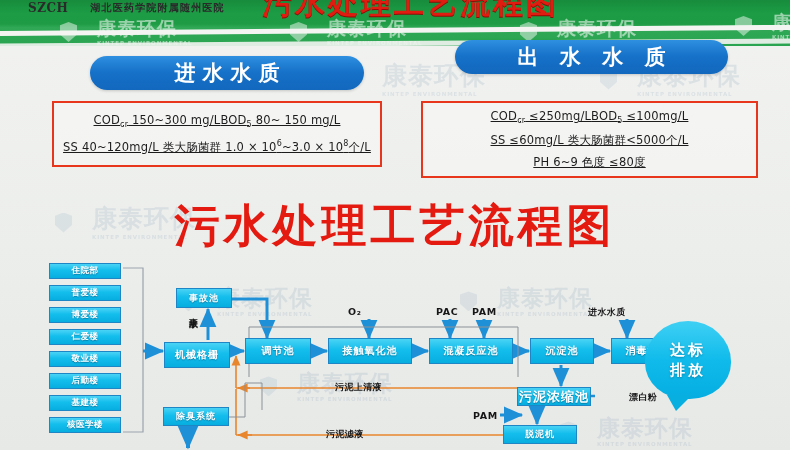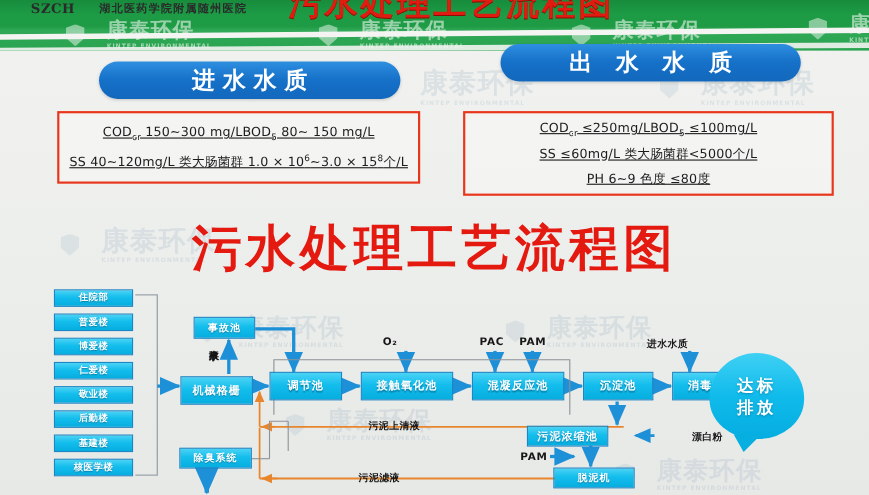--- a/index.html
+++ b/index.html
@@ -232,21 +232,21 @@
   </div>
 
   <div class="pill" id="pill-in">进水水质</div>
   <div class="pill" id="pill-out">出 水 水 质</div>
 
   <div class="specbox" id="spec-in">
     <div class="specline">
       <span>COD</span><sub>cr</sub><span> 150~300 mg/L</span><span>BOD</span><sub>5</sub><span>  80~ 150 mg/L</span>
     </div>
     <div class="specline">
-      <span>SS  40~120mg/L 类大肠菌群 1.0 × 10</span><sup>6</sup><span>~3.0 × 15</span><sup>8</sup><span>个/L</span>
+      <span>SS  40~120mg/L 类大肠菌群 1.0 × 10</span><sup>6</sup><span>~3.0 × 10</span><sup>8</sup><span>个/L</span>
     </div>
   </div>
 
   <div class="specbox" id="spec-out">
     <div class="specline">
       <span>COD</span><sub>cr</sub><span> ≤250mg/L</span><span>BOD</span><sub>5</sub><span> ≤100mg/L</span>
     </div>
     <div class="specline">SS ≤60mg/L 类大肠菌群&lt;5000个/L</div>
     <div class="specline">PH 6~9  色度 ≤80度</div>
   </div>
@@ -366,21 +366,21 @@
   <div class="cbox proc" style="left:328px; top:338px; width:84px;">接触氧化池</div>
 
   <div class="cbox proc" style="left:429px; top:338px; width:84px;font-family:Liberation Mono, monospace;">混凝反应池</div>
 
   <div class="cbox proc" style="left:530px; top:338px; width:64px;">沉淀池</div>
 
   <div class="cbox proc" style="left:611px; top:338px; width:62px;">消毒池</div>
 
   <div class="cbox proc" style="left:163px; top:407px; width:66px; height:19px; font-size:9px;">除臭系统</div>
 
-  <div class="cbox proc" style="left:479px; top:387px; width:74px; height:19px; font-size:10px;">污泥浓缩池</div>
+  <div class="cbox proc" style="left:517px; top:387px; width:74px; height:19px; font-size:13px;">污泥浓缩池</div>
 
   <div class="cbox proc" style="left:503px; top:425px; width:74px; height:19px; font-size:9px;">脱泥机</div>
 
   <div class="cloud">
     <span class="cloud-l">达标</span>
     <span class="cloud-l">排放</span>
   </div>
 
   <div class="lbl lbl-vert" style="left:188px; top:311px;">事故水</div>
 

